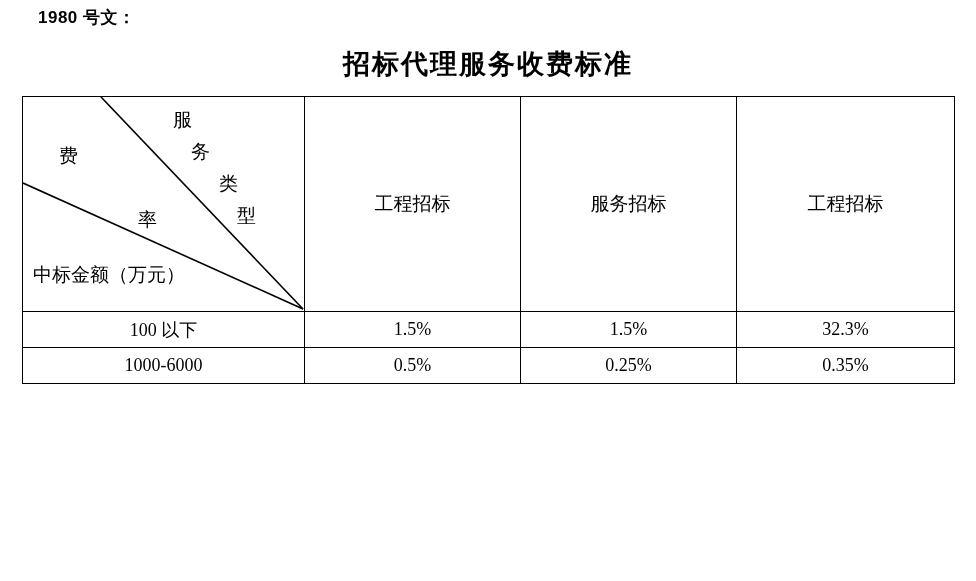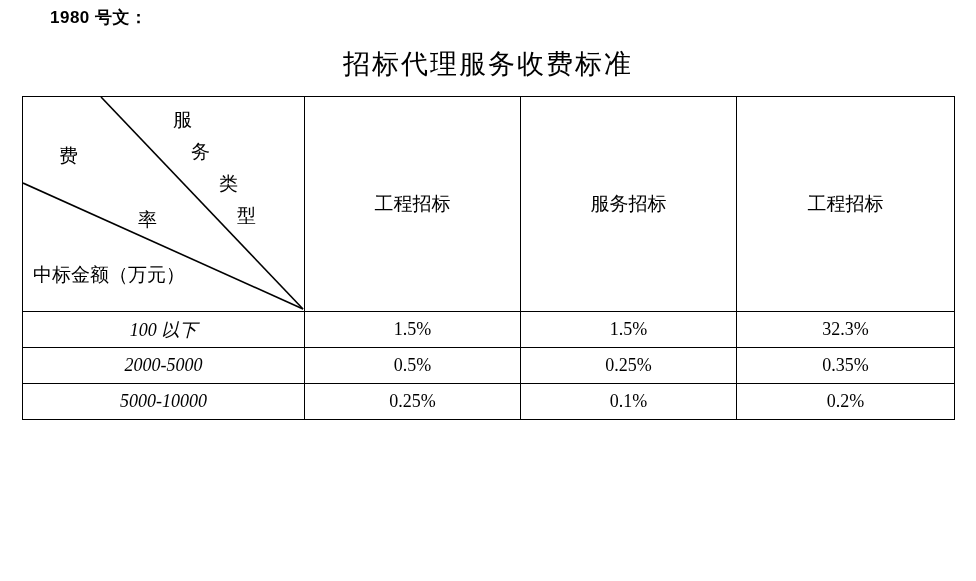--- a/index.html
+++ b/index.html
@@ -16,30 +16,29 @@
     overflow: hidden;
   }
   .doc-note {
     position: absolute;
     left: 38px;
     top: 6px;
     font-family: "Liberation Sans", sans-serif;
     font-weight: bold;
     font-size: 17px;
     letter-spacing: 0.5px;
-    margin-left: 12px;
   }
   .doc-title {
     position: absolute;
     left: 0;
     top: 46px;
     width: 976px;
     text-align: center;
     font-family: "Liberation Serif", serif;
-    font-weight: normal;
+    font-weight: bold;
     font-size: 27px;
     letter-spacing: 2px;
   }
   .table-wrap {
     position: absolute;
     left: 22px;
     top: 96px;
     width: 932px;
   }
   table.fee-table {
@@ -83,21 +82,20 @@
   .lbl-rate { left: 115px; top: 110px; }
   .lbl-lei  { left: 196px; top: 74px; }
   .lbl-xing { left: 214px; top: 106px; }
   .lbl-amount {
     left: 10px;
     top: 165px;
     font-size: 19px;
   }
   .row-label {
     font-size: 18px;
-    font-style: italic;
   }
   .val-cell {
     font-family: "Liberation Sans", sans-serif;
     font-size: 18px;
   }
 </style>
 </head>
 <body>
 
 <div class="doc-note">1980 号文：</div>
@@ -131,26 +129,20 @@
         <td class="header-cell">工程招标</td>
       </tr>
 
       <tr>
         <td class="row-label">100 以下</td>
         <td class="val-cell">1.5%</td>
         <td class="val-cell">1.5%</td>
         <td class="val-cell">32.3%</td>
       </tr>
       <tr>
-        <td class="row-label">2000-5000</td>
+        <td class="row-label">1000-6000</td>
         <td class="val-cell">0.5%</td>
         <td class="val-cell">0.25%</td>
         <td class="val-cell">0.35%</td>
-      </tr>
-      <tr>
-        <td class="row-label">5000-10000</td>
-        <td class="val-cell">0.25%</td>
-        <td class="val-cell">0.1%</td>
-        <td class="val-cell">0.2%</td>
       </tr>
     </tbody>
   </table>
 </div>
 
 </body></html>

